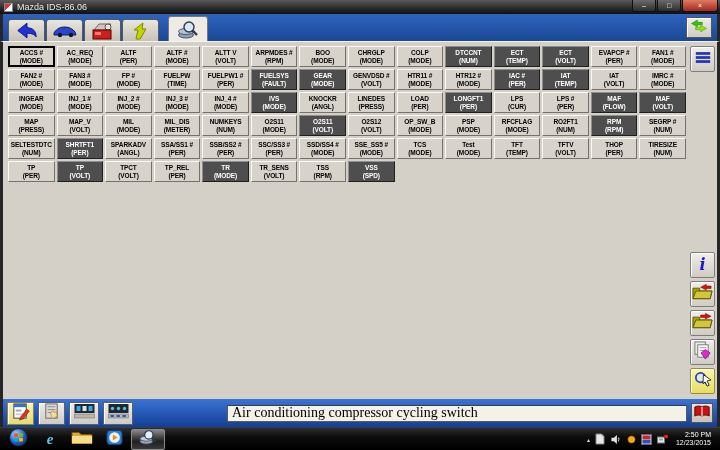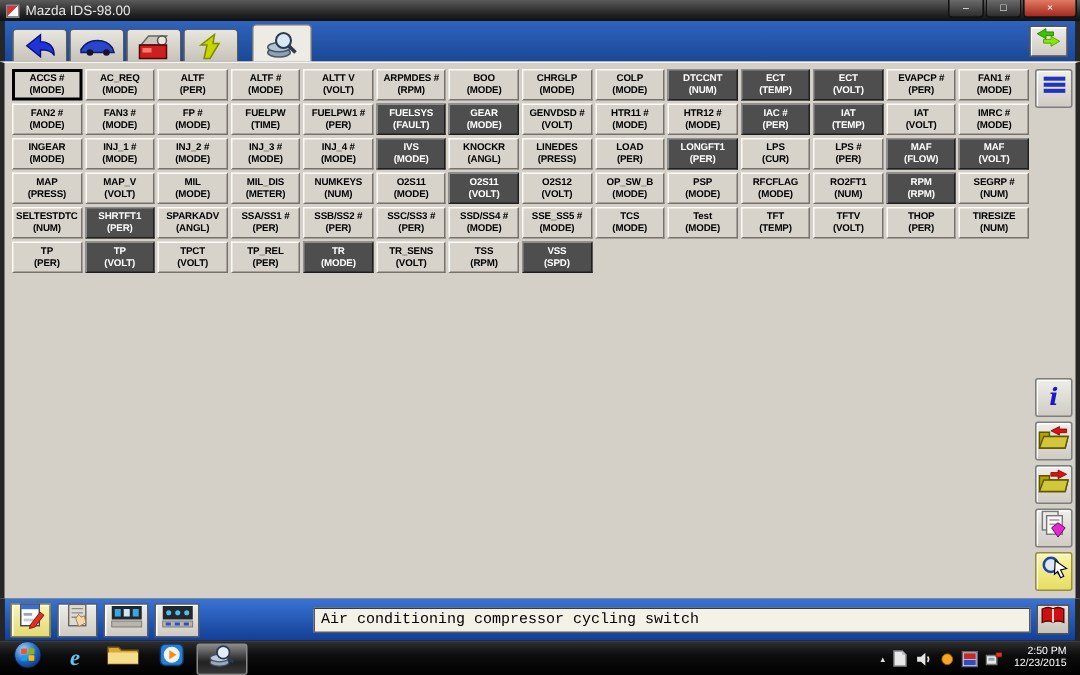--- a/index.html
+++ b/index.html
@@ -55,23 +55,23 @@
 
   
   .statusbar { height:28px; background:linear-gradient(#3a74d4,#123f96);
     border-left:3px solid #262626; border-right:3px solid #262626;
     display:flex; align-items:center; padding:0 4px; }
   .sb-btn { width:27px; height:23px; margin-right:4px; border:1px solid #55606e;
     background:linear-gradient(#efede8,#cfcbc3); box-shadow:inset 1px 1px 0 #fff;
     display:flex; align-items:center; justify-content:center; flex:none; }
   .sb-btn.wide { width:30px; }
   .sb-btn.active { background:linear-gradient(#f9f3bd,#e3da74); border-color:#8f852e; }
-  .status-input { margin-left:72px; flex:1; height:17px; font-size:10px; padding:1px 4px;
+  .status-input { margin-left:90px; flex:1; height:17px; font-size:14px; padding:1px 4px;
     background:#f4f1e6; border:1px solid #5a5a5a; border-top-color:#3a3a3a; color:#000;
-    font-family:Liberation Mono, monospace; }
+    font-family:Liberation Serif, serif; }
   .book-btn { width:22px; height:20px; margin-left:4px; flex:none; border:1px solid #555;
     background:linear-gradient(#e8e5de,#c6c2b8); display:flex; align-items:center; justify-content:center; }
 
   
   .taskbar { height:23px; background:linear-gradient(#2e2e2e,#0d0d0d 40%,#000);
     border-top:1px solid #3c3c3c; display:flex; align-items:center; padding:0 3px; }
   .tb-item { width:30px; height:21px; margin-right:2px; border-radius:2px; flex:none;
     display:flex; align-items:center; justify-content:center; }
   .tb-item.active { width:34px; border:1px solid #8a8a8a;
     background:linear-gradient(rgba(255,255,255,.45),rgba(255,255,255,.10) 60%,rgba(255,255,255,.22)); }
@@ -80,21 +80,21 @@
   .tray { margin-left:auto; display:flex; align-items:center; }
   .tray-ico { margin-left:5px; display:flex; align-items:center; justify-content:center; }
   .tray-arrow { color:#ddd; font-size:6px; }
   .clock { text-align:right; font-size:7px; line-height:8.5px; color:#fff; padding:0 6px 0 8px; white-space:nowrap; }
 </style>
 </head>
 <body>
 
 <div class="titlebar">
   <span class="win-ico"></span>
-  <span class="title-text">Mazda IDS-98.00</span>
+  <span class="title-text">Mazda IDS-86.06</span>
   <div class="win-controls">
     <div class="wc min">–</div>
     <div class="wc max">□</div>
     <div class="wc close">×</div>
   </div>
 </div>
 
 <div class="toolbar">
   <div class="tab">
     <span>

